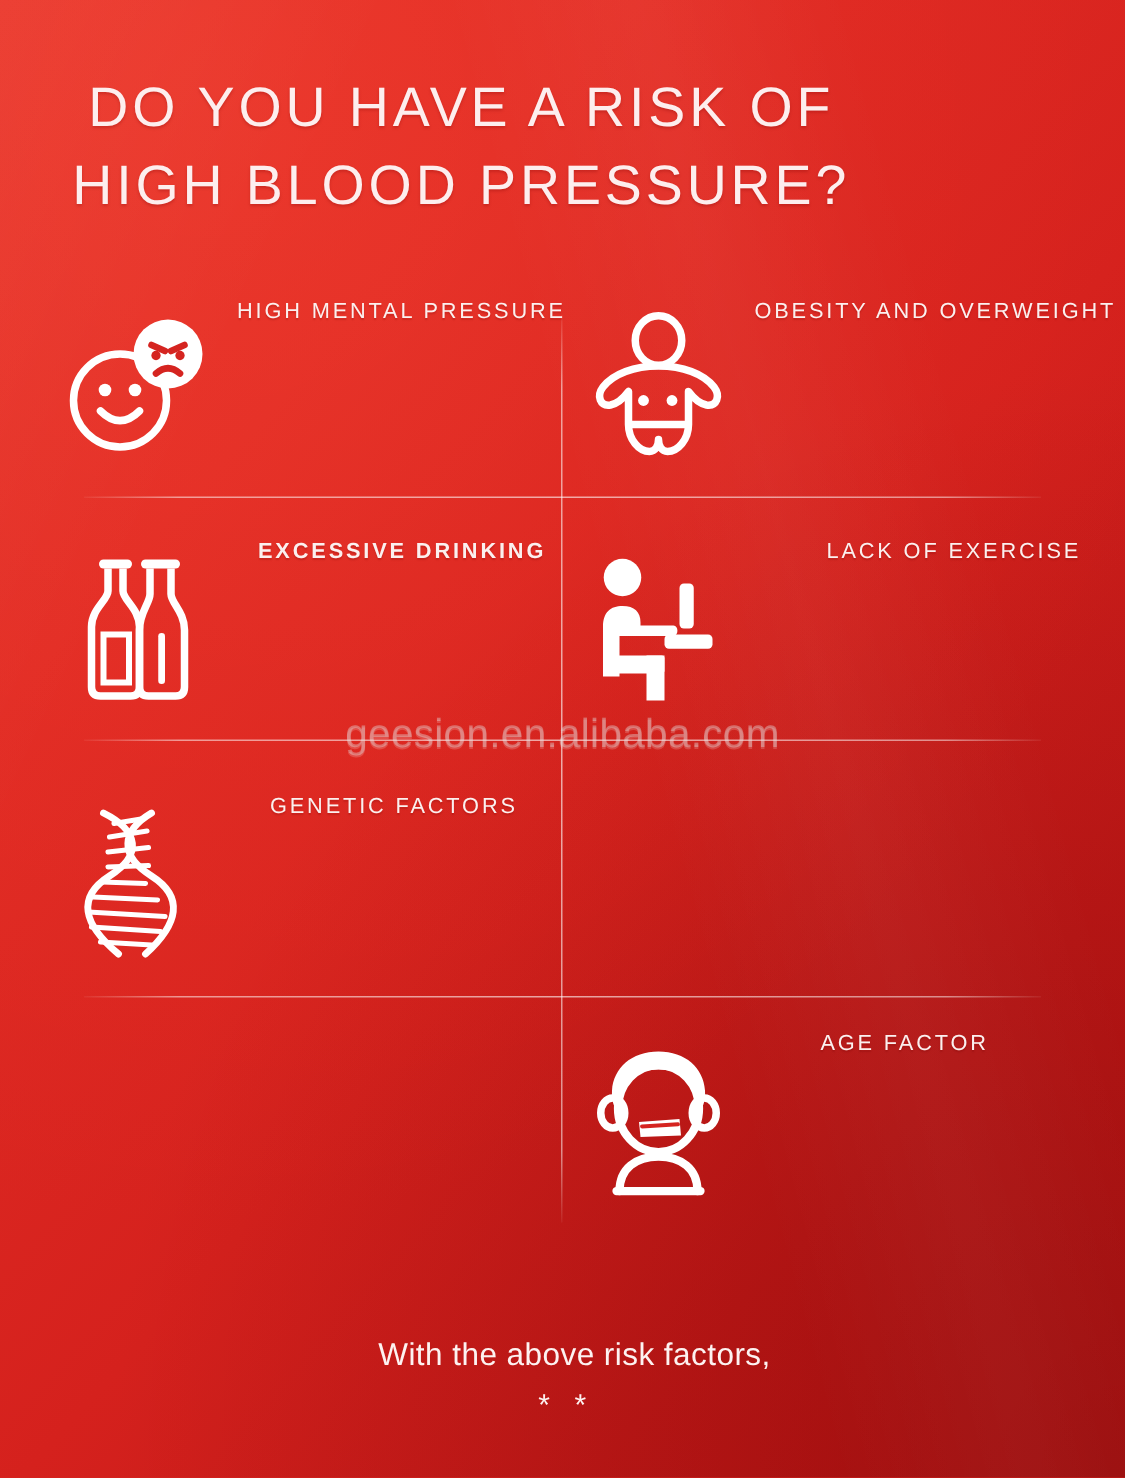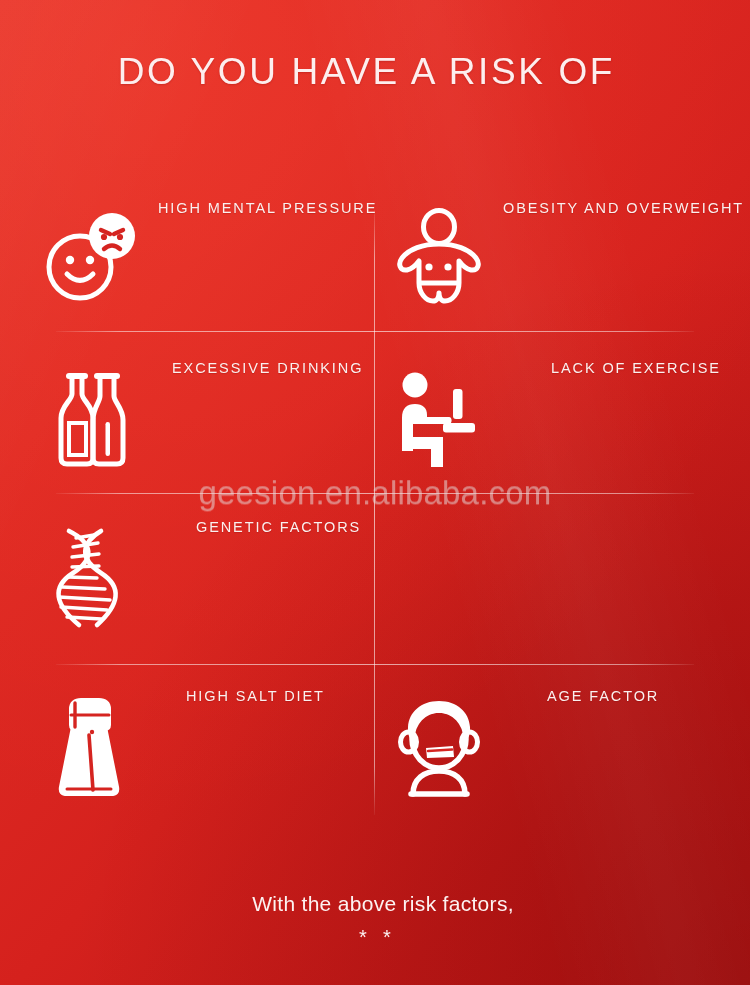--- a/index.html
+++ b/index.html
@@ -27,21 +27,21 @@
     position:absolute; inset:0;
     background:
       linear-gradient(115deg, rgba(255,255,255,.045) 0%, rgba(255,255,255,0) 22%),
       linear-gradient(75deg, rgba(255,255,255,0) 55%, rgba(255,255,255,.035) 68%, rgba(255,255,255,0) 82%);
     pointer-events:none;
   }
 
   
   .title-block{
     position:absolute; top:46px; left:0; width:615px;
-    text-align:right;
+    text-align:center;
     color:#fdeeee;
     font-weight:300;
     letter-spacing:2.6px;
     line-height:52px;
     font-size:37px;
     text-shadow:0 1px 2px rgba(120,0,0,.25);
   }
   .title-line{ display:block; white-space:nowrap; }
 
   
@@ -53,21 +53,21 @@
   .cell{
     position:absolute;
     width:349px; height:155px;
     display:flex;
     align-items:flex-start;
   }
   .col-l{ left:0; }
   .col-r{ left:349px; }
   .row-1{ top:0; }
   .row-2{ top:160px; }
-  .row-3{ top:319px;gap:16px; }
+  .row-3{ top:330px; }
   .row-4{ top:488px; }
 
   .icon-wrap{
     width:128px;
     min-width:128px;
     height:118px;
     display:flex;
     align-items:center;
     justify-content:center;
   }
@@ -76,21 +76,21 @@
   .cell-label{
     color:#fbf0ef;
     font-size:14.5px;
     font-weight:400;
     letter-spacing:1.9px;
     white-space:nowrap;
     text-shadow:0 1px 1px rgba(110,0,0,.22);
   }
   
   .cell.col-l.row-1 .cell-label{ margin-left:4px; }
-  .cell.col-l.row-2 .cell-label{ margin-left:18px; }
+  .cell.col-l.row-2 .cell-label{ margin-left:18px;font-weight:bold; }
   .cell.col-l.row-3 .cell-label{ margin-left:26px; }
   .cell.col-l.row-4 .cell-label{ margin-left:32px; }
   .cell.col-r.row-1 .cell-label{ margin-left:0px; }
   .cell.col-r.row-2 .cell-label{ margin-left:48px; }
   .cell.col-r.row-3 .cell-label{ margin-left:24px; }
   .cell.col-r.row-4 .cell-label{ margin-left:44px; }
 
   
   .h-divider{
     position:absolute;
@@ -115,21 +115,21 @@
       rgba(255,255,255,.62) 50%,
       rgba(255,255,255,.52) 92%,
       rgba(255,255,255,.05) 100%);
   }
 
   
   .watermark{
     position:absolute;
     top:474px; left:0; width:750px;
     text-align:center;
-    font-size:33px;
+    font-size:27px;
     font-weight:400;
     letter-spacing:.2px;
     color:rgba(225,215,215,.42);
     text-shadow:0 1px 0 rgba(255,255,255,.18);
     pointer-events:none;
     user-select:none;
   }
 
   
   .footer{
@@ -164,20 +164,21 @@
     top:2px;
   }
 </style>
 </head>
 <body>
 
 <div id="poster">
 
   <div class="title-block">
     <span class="title-line">DO YOU HAVE A RISK OF</span>
+    <span class="title-line">HIGH BLOOD PRESSURE?</span>
   </div>
 
   <div class="h-divider hd-1"></div>
   <div class="h-divider hd-2"></div>
   <div class="h-divider hd-3"></div>
   <div class="v-divider"></div>
 
   <div class="grid">
 
     <div class="cell col-l row-1">
@@ -275,39 +276,20 @@
             <path d="M12 72 L63 75"></path>
             <path d="M14 82 L60 85"></path>
             <path d="M20 92 L54 94"></path>
           </g>
         </svg>
       </span>
       <span class="cell-label">GENETIC FACTORS</span>
     </div>
 
 
-    <div class="cell col-l row-4">
-      <span class="icon-wrap">
-        <svg width="82" height="100" viewBox="0 0 82 100" fill="none">
-
-          <path d="M24 30 L12 90 C11 95, 13 97, 18 97 L62 97 C67 97, 69 95, 68 90 L56 30 Z" fill="#fff" stroke="#fff" stroke-width="4" stroke-linejoin="round"></path>
-
-          <path d="M22 12 C22 6, 26 3, 32 3 L50 3 C56 3, 60 6, 60 12 L60 28 C60 31, 58 32, 55 32 L27 32 C24 32, 22 31, 22 28 Z" fill="#fff" stroke="#fff" stroke-width="4" stroke-linejoin="round"></path>
-
-          <path d="M26 6 L26 30" stroke="#d52420" stroke-width="3.4" stroke-linecap="round"></path>
-          <path d="M22 18 L60 18" stroke="#d52420" stroke-width="3" stroke-linecap="round"></path>
-
-          <path d="M40 38 L44 93" stroke="#d52420" stroke-width="3.6" stroke-linecap="round"></path>
-          <circle cx="43" cy="35" r="2.2" fill="#d52420"></circle>
-
-          <path d="M18 92 L62 92" stroke="#d52420" stroke-width="3" stroke-linecap="round"></path>
-        </svg>
-      </span>
-      <span class="cell-label">HIGH SALT DIET</span>
-    </div>
 
     <div class="cell col-r row-4">
       <span class="icon-wrap">
         <svg width="96" height="100" viewBox="0 0 96 100" fill="none">
 
           <path d="M48 4 C30 4, 18 15, 17 30 C16.5 38, 19 42, 21 44
                    C21 26, 32 16, 48 16 C64 16, 75 26, 75 44
                    C77 42, 79.5 38, 79 30 C78 15, 66 4, 48 4 Z" fill="#fff"></path>
 
           <ellipse cx="48" cy="42" rx="27" ry="29" stroke="#fff" stroke-width="5.5" fill="none"></ellipse>

